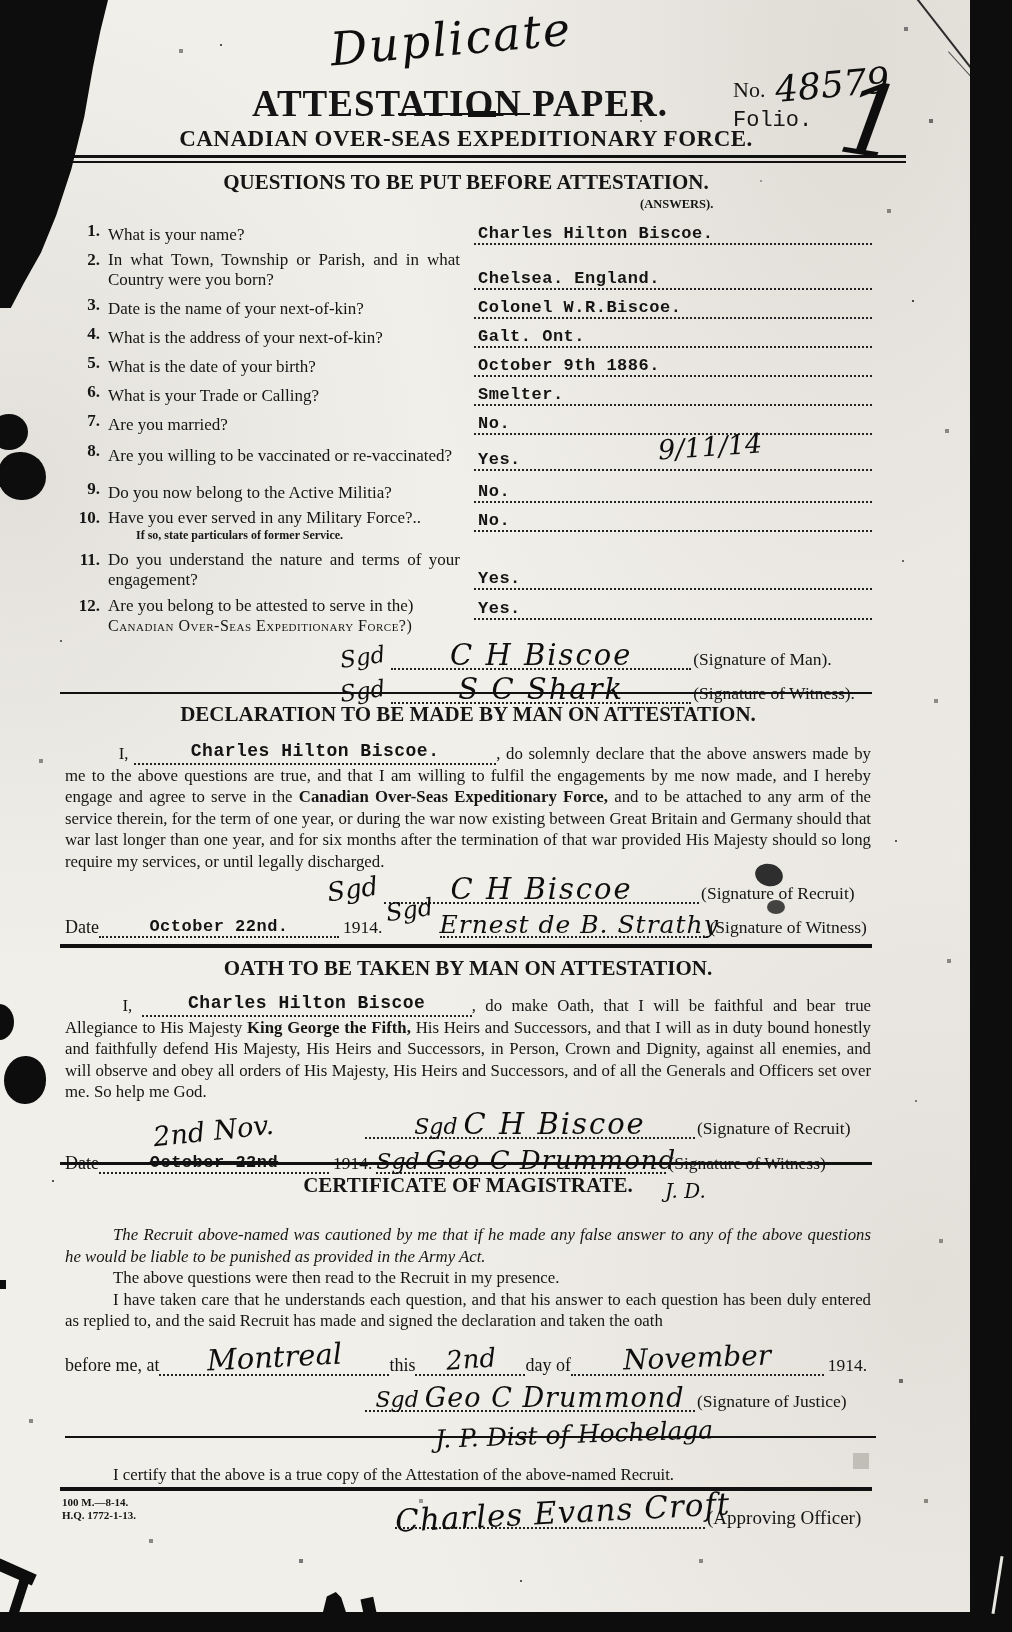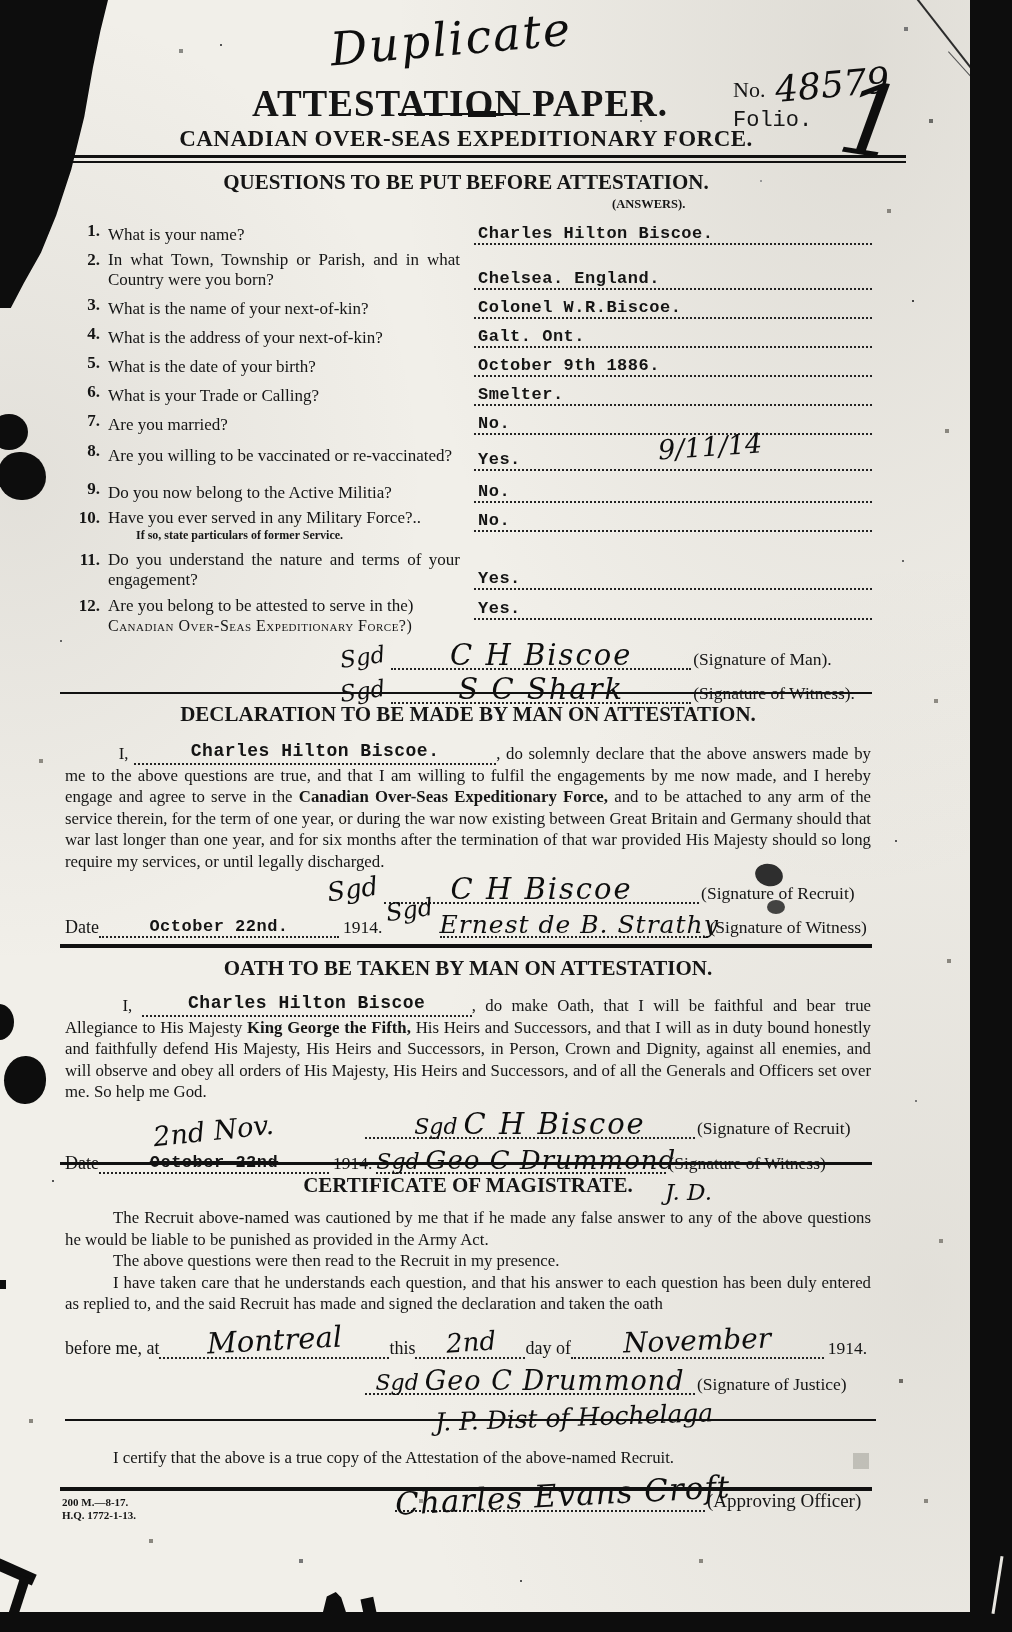--- a/index.html
+++ b/index.html
@@ -58,21 +58,21 @@
   .no-block { position:absolute; left:733px; top:64px; font-size:22px; z-index:2; }
   .no-value { font-size:36px; display:inline-block; transform:rotate(-5deg); margin-left:4px; }
   .title-rule { position:absolute; left:398px; top:113px; width:132px; height:2px; background:#111; z-index:2; }
   .title-rule::after { content:""; position:absolute; left:70px; top:-2px; width:28px; height:6px; background:#111; }
   .folio-label { position:absolute; left:733px; top:108px; font-size:22px; z-index:2;font-family:Liberation Mono, monospace; }
   .folio-value { position:absolute; left:840px; top:72px; font-size:100px; line-height:1; transform:rotate(9deg); z-index:3; }
   .subtitle { position:absolute; left:60px; top:126px; width:812px; text-align:center; font-size:23px; font-weight:bold; letter-spacing:0.5px; z-index:2; }
   .double-rule { position:absolute; left:38px; top:155px; width:868px; height:3px; border-top:3px solid #111; border-bottom:2px solid #111; z-index:2; }
   
   .q-heading { position:absolute; left:60px; top:170px; width:812px; text-align:center; font-size:21px; font-weight:bold; z-index:2; }
-  .answers-label { position:absolute; left:612px; top:197px; font-size:12.5px; font-weight:bold; z-index:2;text-align:center; }
+  .answers-label { position:absolute; left:640px; top:197px; font-size:12.5px; font-weight:bold; z-index:2;text-align:center; }
   .qlist { position:absolute; left:72px; top:221px; width:800px; z-index:2; }
   .qrow { display:flex; align-items:flex-end; margin-bottom:5px; }
   .qnum { width:28px; text-align:right; font-size:17px; font-weight:bold; flex:none; align-self:flex-start; }
   .qtext { width:352px; margin-left:8px; font-size:17px; line-height:20px; text-align:justify; flex:none; }
   .qnote { font-size:12px; font-weight:bold; margin-left:28px; line-height:14px; }
   .qcaps { font-variant:small-caps; font-size:16px; letter-spacing:0.5px; }
   .ansarea { flex:1 1 auto; margin-left:14px; position:relative; min-height:24px; display:flex; align-items:flex-end; }
   .ansline { flex:1; border-bottom:2px dotted #222; padding:0 0 0 4px; display:flex; align-items:flex-end; }
   .hw-note { position:absolute; right:110px; top:-16px; font-size:27px; transform:rotate(-4deg); }
   .sigrow { display:flex; align-items:flex-end; margin:6px 0 2px 268px; }
@@ -126,21 +126,21 @@
       <span class="qnum">2.</span>
       <span class="qtext">In what Town, Township or Parish, and in what Country were you born?</span>
       <span class="ansarea">
           <span class="ansline">
             <span class="typed">Chelsea. England.</span>
           </span>
         </span>
     </div>
     <div class="qrow">
       <span class="qnum">3.</span>
-      <span class="qtext">What is the name of your next-of-kin?</span>
+      <span class="qtext">Date is the name of your next-of-kin?</span>
       <span class="ansarea">
           <span class="ansline">
             <span class="typed">Colonel W.R.Biscoe.</span>
           </span>
         </span>
     </div>
     <div class="qrow">
       <span class="qnum">4.</span>
       <span class="qtext">What is the address of your next-of-kin?</span>
       <span class="ansarea">
@@ -275,34 +275,34 @@
       <span style="display:inline-block; width:48px;"></span>
       <span>I,</span>
       <span class="ifill" style="width:330px;"><span class="typed" style="font-size:18px;">Charles Hilton Biscoe</span></span><span>, do make Oath, that I will be faithful and bear true Allegiance to His Majesty </span><b>King George the Fifth,</b><span> His Heirs and Successors, and that I will as in duty bound honestly and faithfully defend His Majesty, His Heirs and Successors, in Person, Crown and Dignity, against all enemies, and will observe and obey all orders of His Majesty, His Heirs and Successors, and of all the Generals and Officers set over me.  So help me God.</span>
     </p>
     <div class="sigrow" style="margin:8px 0 0 300px;">
       <span class="sigline" style="width:330px;"><span class="hw sgd" style="font-size:22px;">Sgd</span><span class="hw signame">C H Biscoe</span></span>
       <span class="siglabel">(Signature of Recruit)</span>
     </div>
     <div class="daterow" style="margin-top:10px;">
       <span class="hw" style="position:absolute; left:88px; top:-34px; font-size:27px; transform:rotate(-6deg);">2nd Nov.</span>
-      <span class="hw" style="position:absolute; left:600px; top:30px; font-size:23px;">J. D.</span>
+      <span class="hw" style="position:absolute; left:600px; top:30px; font-size:20px;">J. D.</span>
       <span class="datelabel">Date</span>
       <span class="datefill" style="width:230px;"><span class="typed strike">October 22nd</span></span>
       <span class="year">1914.</span>
       <span class="sigline" style="width:290px;"><span class="hw sgd" style="font-size:22px;">Sgd</span><span class="hw signame" style="font-size:26px; letter-spacing:1px;">Geo C Drummond</span></span>
       <span class="siglabel">(Signature of Witness)</span>
     </div>
   </div>
 
   <div class="rule" style="top:1162px; height:3px;"></div>
 
   <div class="sec" style="top:1173px;">
     <div class="h-center heading2">CERTIFICATE OF MAGISTRATE.</div>
-    <p class="para" style="margin-top:9px; text-indent:48px;">The Recruit above-named was cautioned by me that if he made any false answer to any of the above questions he would be liable to be punished as provided in the Army Act.</p>
+    <p class="para" style="margin-top:26px; text-indent:48px;font-style:italic;">The Recruit above-named was cautioned by me that if he made any false answer to any of the above questions he would be liable to be punished as provided in the Army Act.</p>
     <p class="para" style="text-indent:48px;">The above questions were then read to the Recruit in my presence.</p>
     <p class="para" style="text-indent:48px;">I have taken care that he understands each question, and that his answer to each question has been duly entered as replied to, and the said Recruit has made and signed the declaration and taken the oath</p>
     <div class="daterow" style="margin-top:8px;">
       <span class="datelabel">before me, at</span>
       <span class="datefill" style="width:230px;"><span class="hw" style="font-size:29px; transform:rotate(-3deg); display:inline-block;">Montreal</span></span>
       <span class="datelabel">this</span>
       <span class="datefill" style="width:110px;"><span class="hw" style="font-size:26px; display:inline-block; transform:rotate(-4deg);">2nd</span></span>
       <span class="datelabel">day of</span>
       <span class="datefill" style="flex:1;"><span class="hw" style="font-size:28px; display:inline-block; transform:rotate(-2deg);">November</span></span>
       <span class="year">1914.</span>
@@ -317,21 +317,21 @@
     <p class="para" style="margin-top:26px; text-indent:48px;">I certify that the above is a true copy of the Attestation of the above-named Recruit.</p>
     <div class="sigrow" style="margin:14px 0 0 330px;">
       <span class="sigline" style="width:310px;"><span class="hw signame" style="font-size:31px; letter-spacing:1px; transform:rotate(-3deg); display:inline-block;">Charles Evans Croft</span></span>
       <span class="siglabel" style="font-size:19px;">(Approving Officer)</span>
     </div>
   </div>
 
   <div class="rule" style="top:1487px; height:4px;"></div>
 
   <div class="form-id">
-    <div>200 M.—8-17.</div>
+    <div>100 M.—8-14.</div>
     <div>H.Q. 1772-1-13.</div>
   </div>
 </div>
 
 <div class="art art-topleft"></div>
 <div class="art blob blob1"></div>
 <div class="art blob blob2"></div>
 <div class="art blob blob3"></div>
 <div class="art blob blob4"></div>
 <div class="art tick1"></div>

